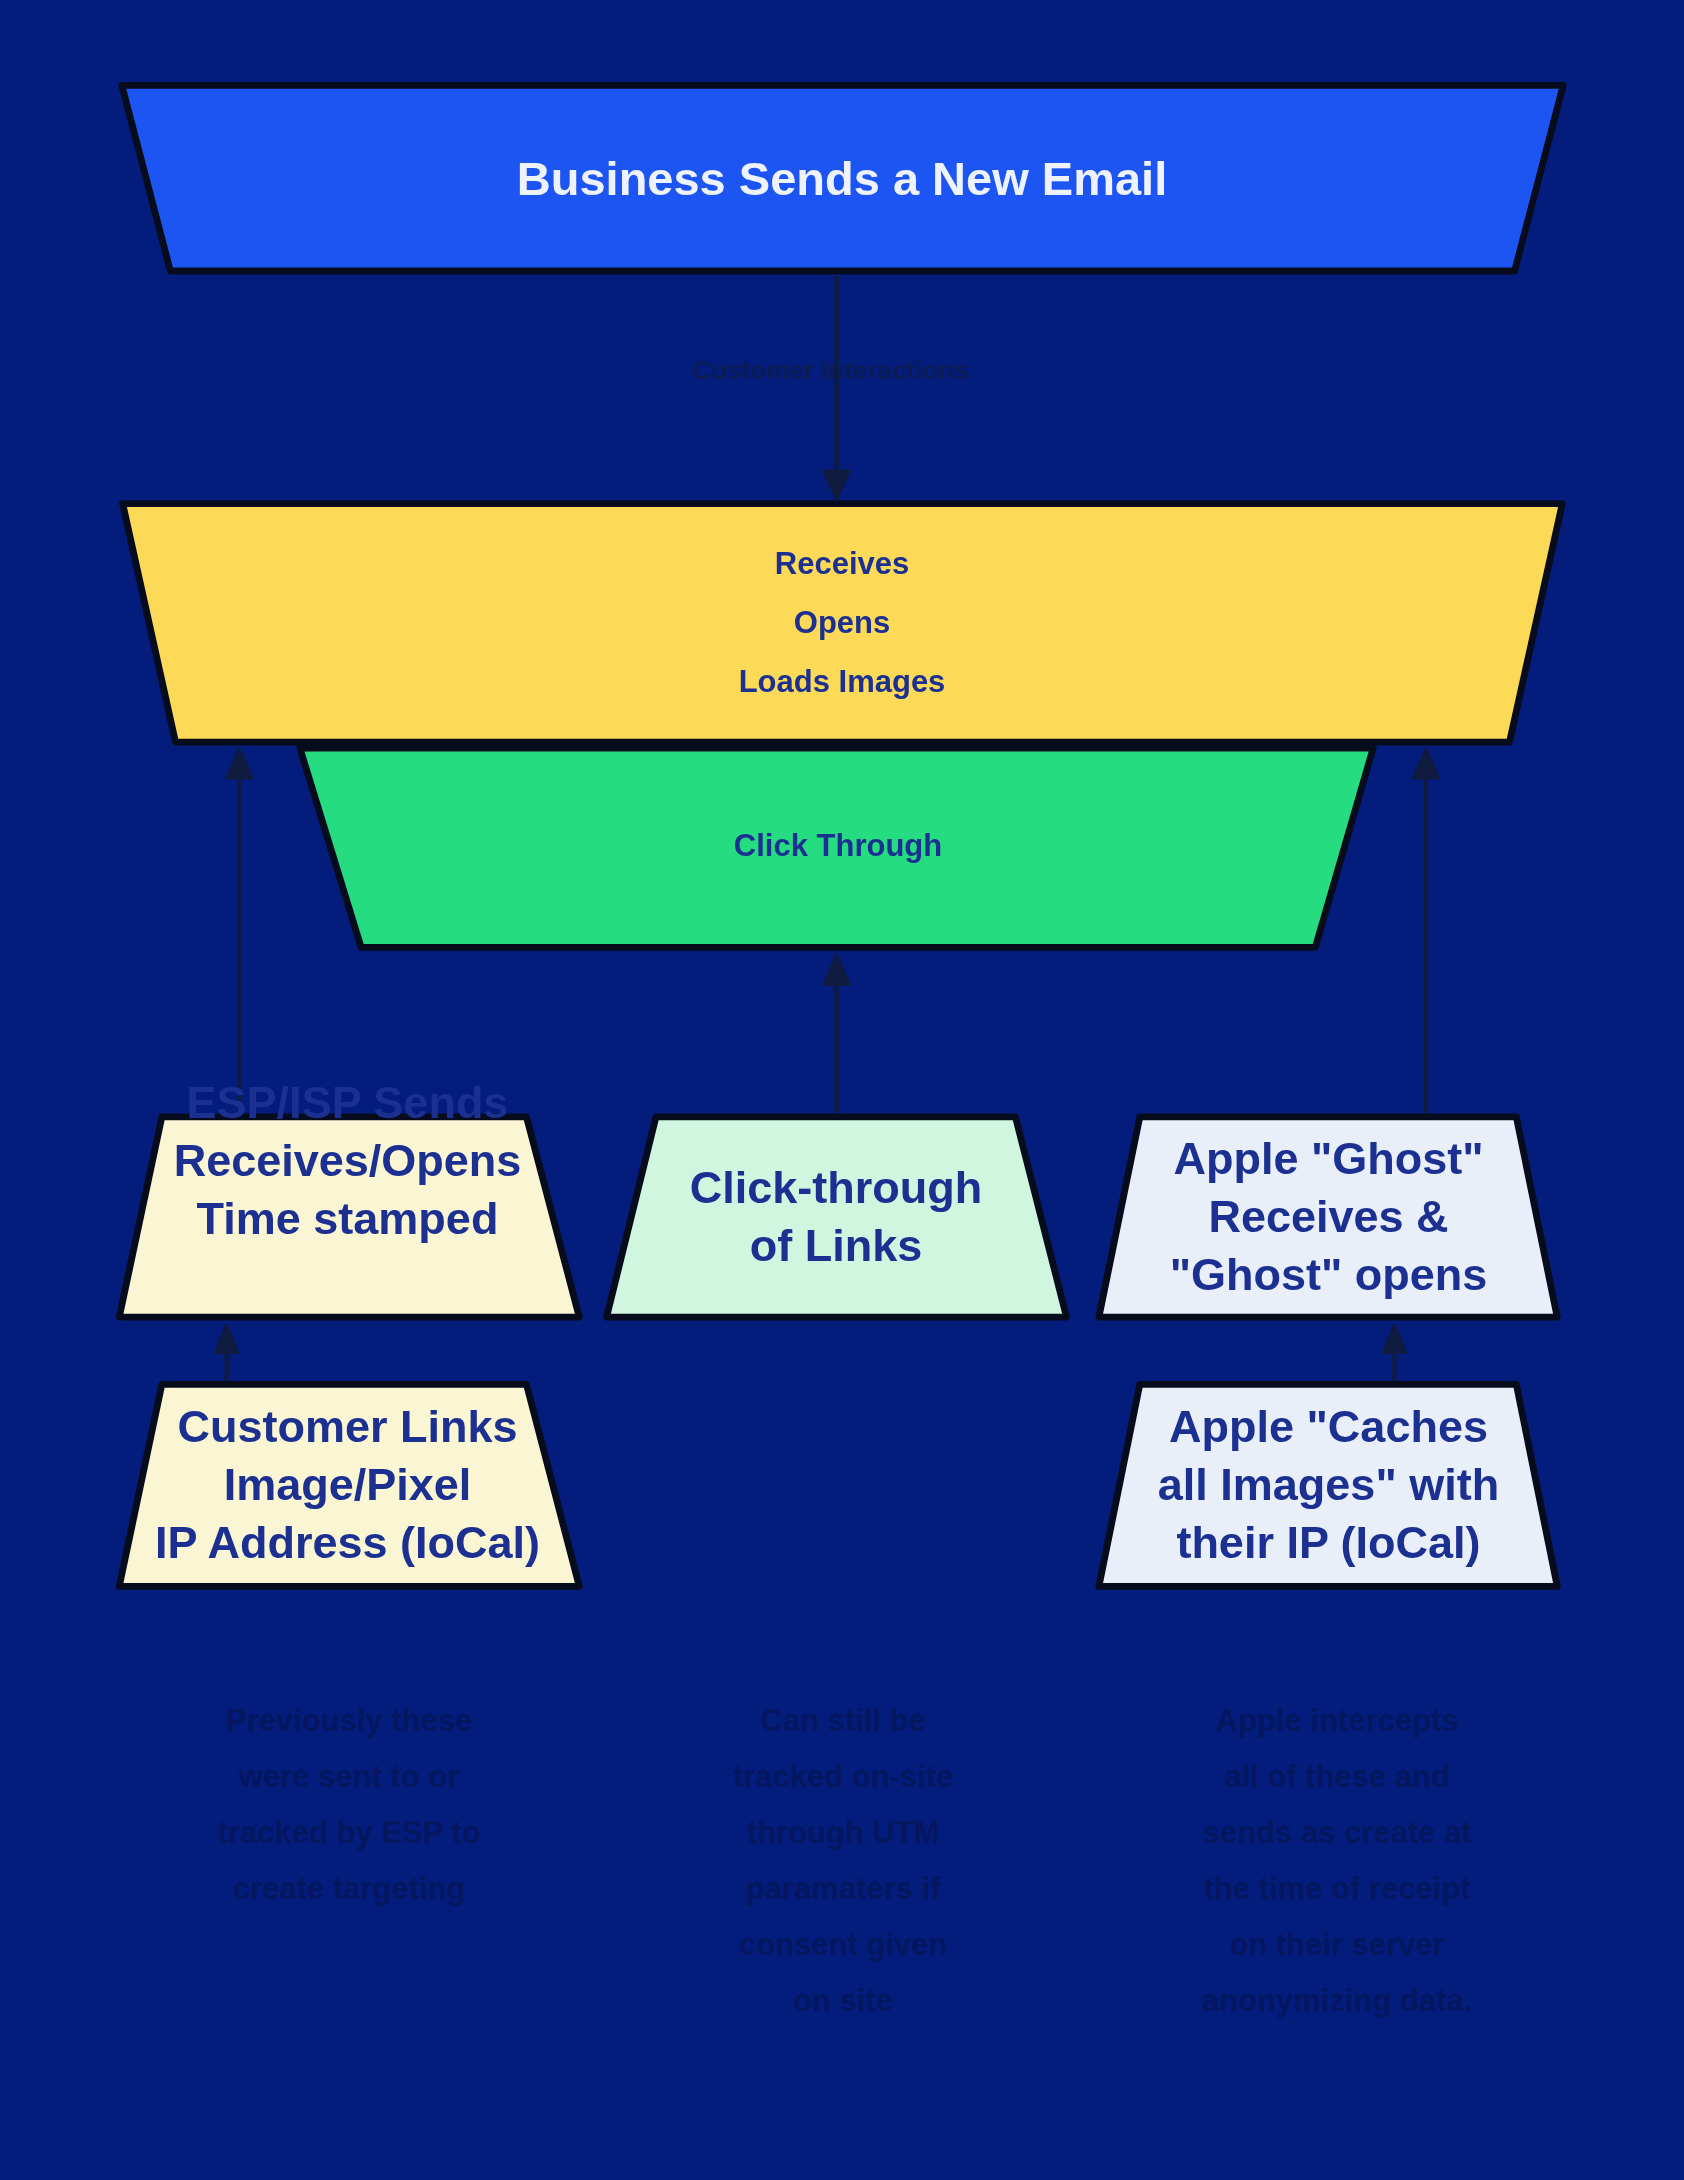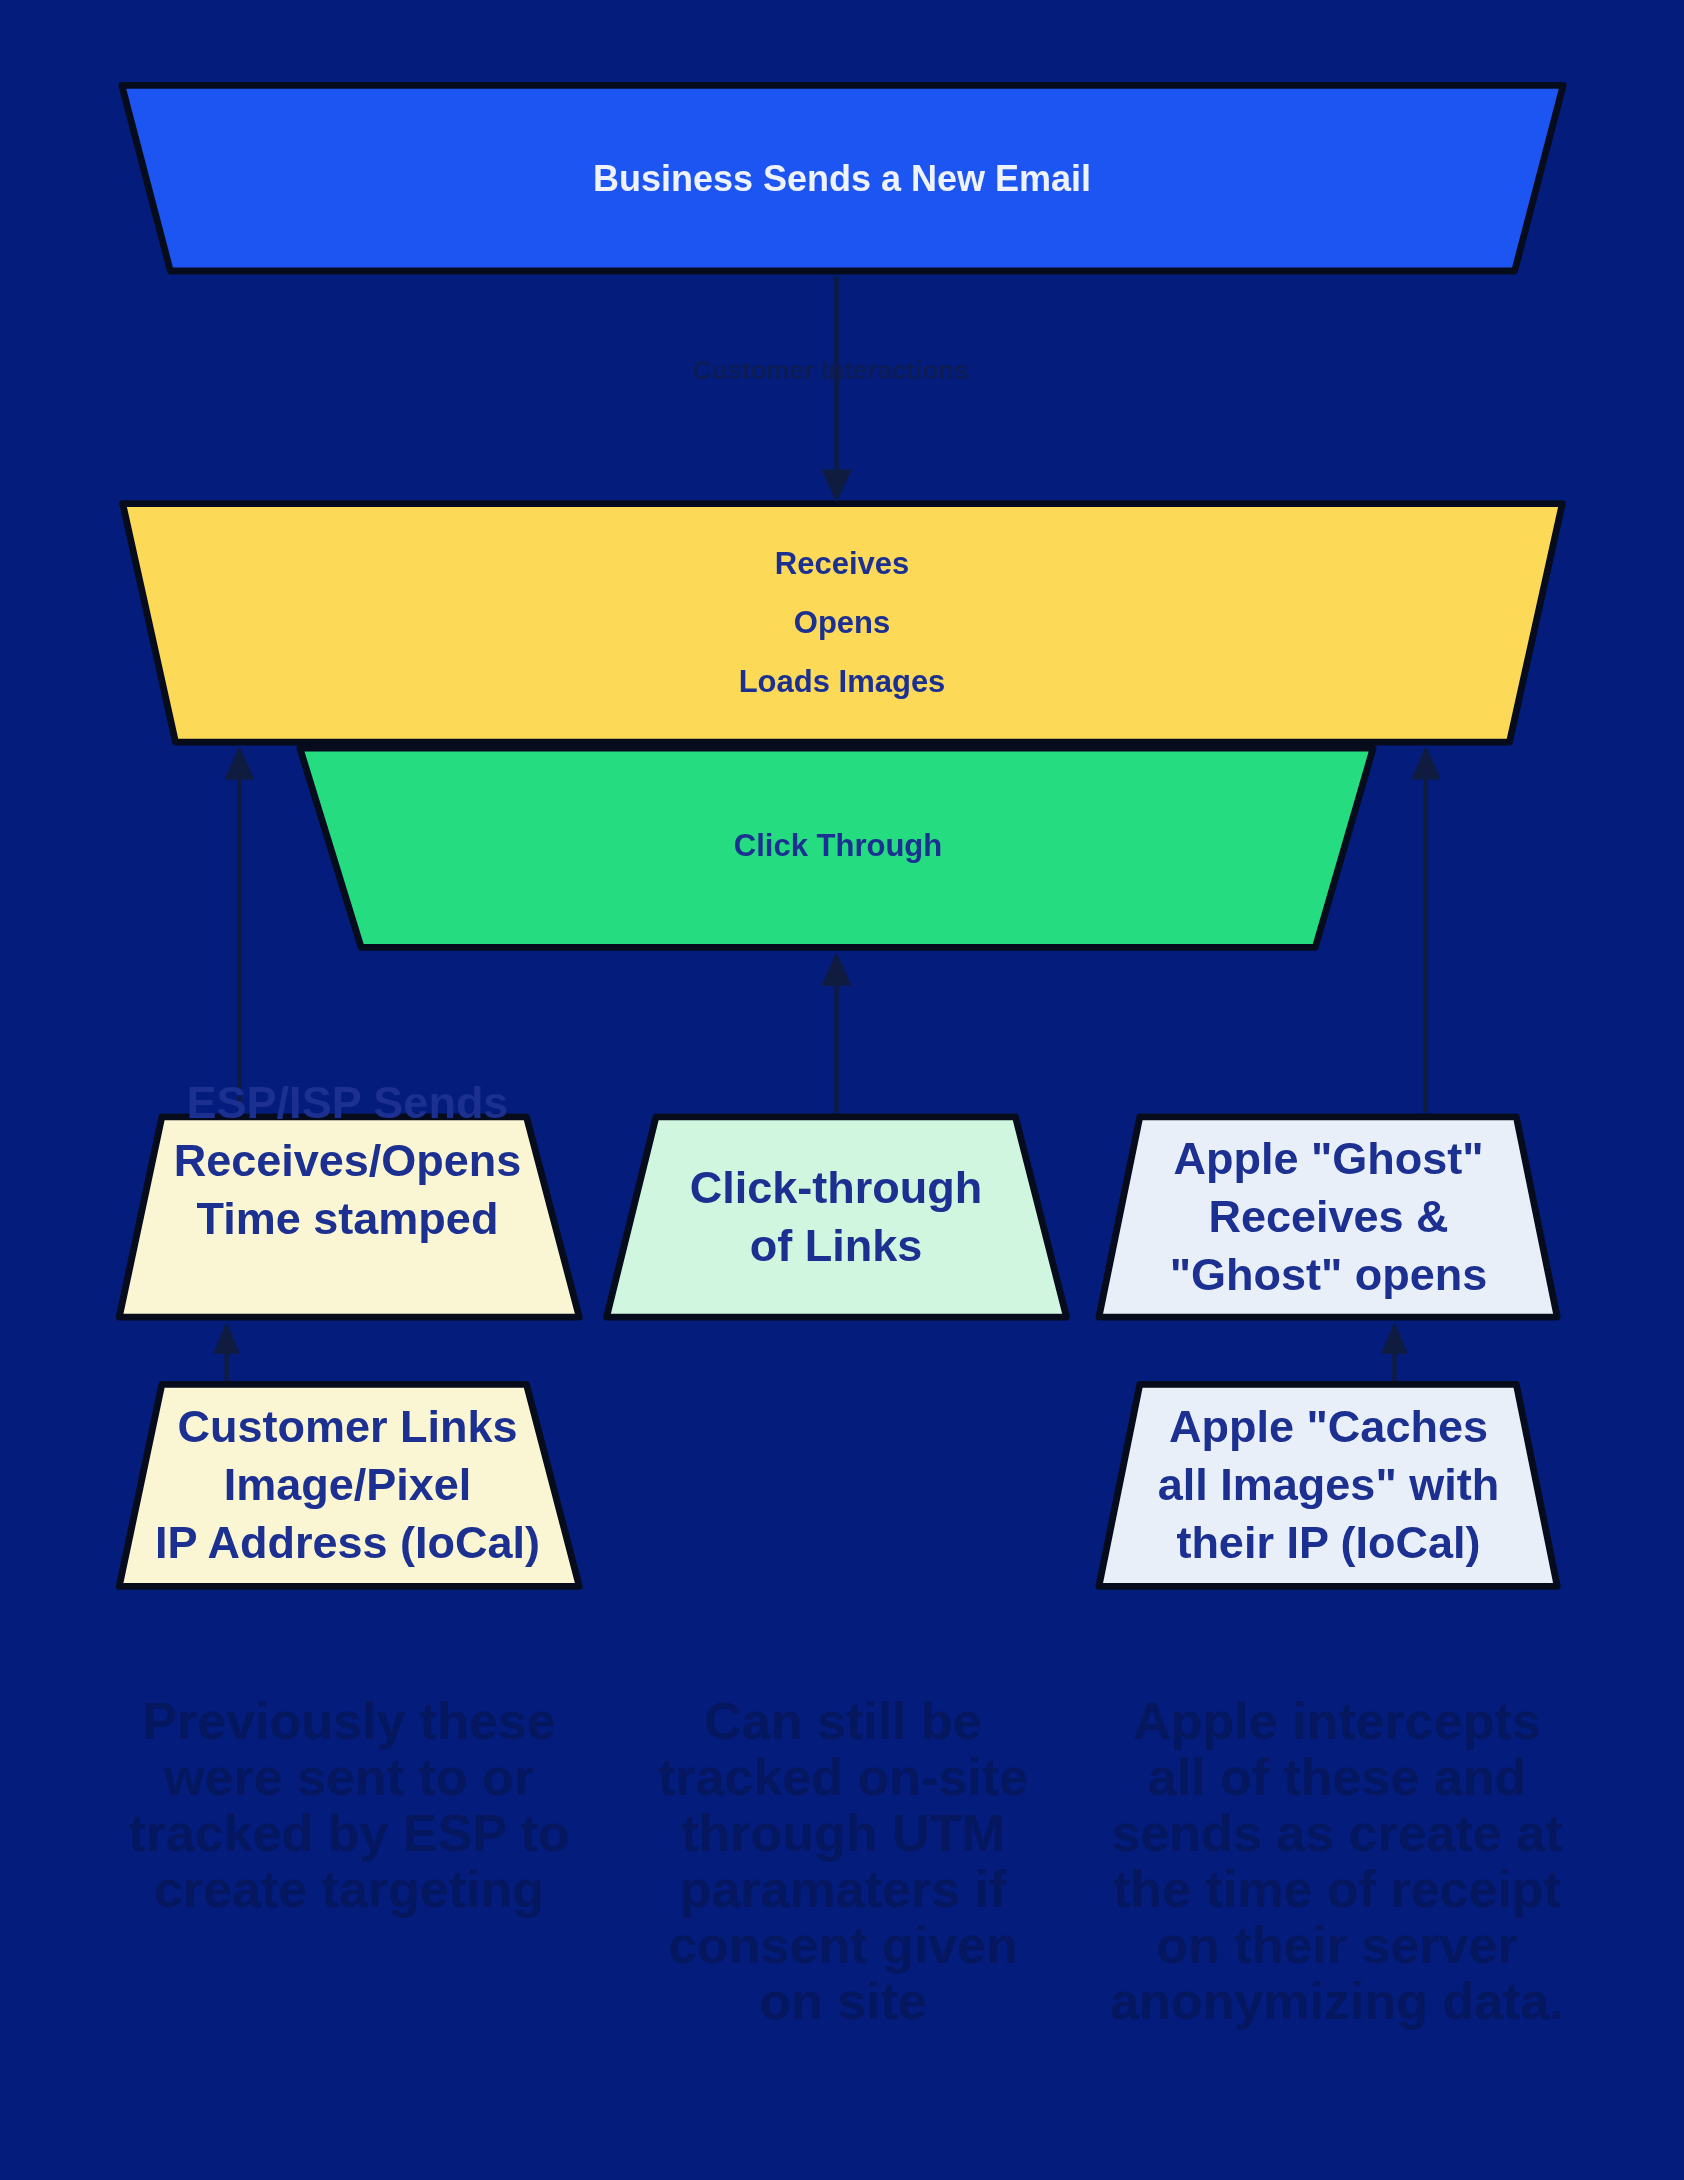--- a/index.html
+++ b/index.html
@@ -11,25 +11,25 @@
   *{margin:0;padding:0;box-sizing:border-box}
   html,body{width:1685px;height:2181px;overflow:hidden}
   body{position:relative;background:var(--c-bg);font-family:"Liberation Sans",sans-serif;}
   svg.layer{position:absolute;left:0;top:0;width:1685px;height:2181px}
   .shape{stroke:var(--c-outline);stroke-width:8;stroke-linejoin:round}
   .arrow-line{stroke:var(--c-arrow);stroke-width:5}
   .arrow-head{fill:var(--c-arrow);stroke:var(--c-arrow);stroke-width:2;stroke-linejoin:round}
   .label{position:absolute;display:flex;align-items:center;justify-content:center;
          text-align:center;white-space:pre-line;font-weight:700}
   .box-label{color:var(--c-navy-text);font-size:45px;line-height:58px}
-  .title-label{color:var(--c-white-text);font-size:36px;line-height:51px}
+  .title-label{color:var(--c-white-text);font-size:47px;line-height:51px}
   .big-label{color:var(--c-navy-text);font-size:31px;line-height:59px}
   .flow-label{color:var(--c-interaction);font-size:26px;line-height:39px}
   .note{position:absolute;text-align:center;white-space:pre-line;font-weight:700;
-        color:var(--c-hidden);font-size:52px;line-height:56px;align-items:flex-start;
+        color:var(--c-hidden);font-size:31px;line-height:56px;align-items:flex-start;
         display:flex;justify-content:center}
 </style>
 </head>
 <body>
 
 <svg class="layer" viewBox="0 0 1978 2560">
 
   <polygon class="shape" fill="var(--c-blue)" points="143,100 1835,100 1778,318 200,318"></polygon>
   <polygon class="shape" fill="var(--c-yellow)" points="144,591 1834,591 1772,871 206,871"></polygon>
   <polygon class="shape" fill="var(--c-green)" points="352,878 1612,878 1544,1112 424,1112"></polygon>

